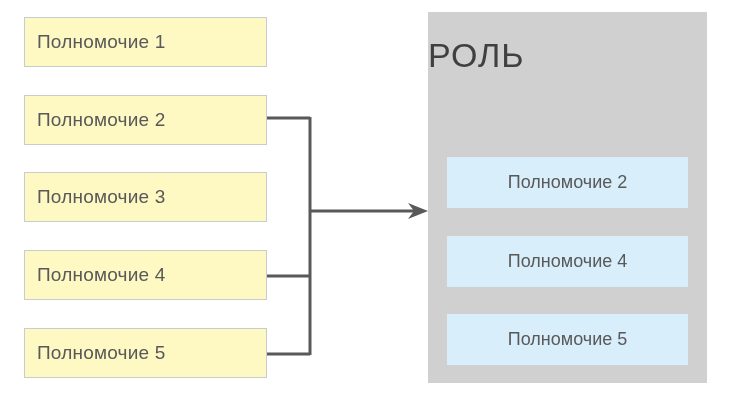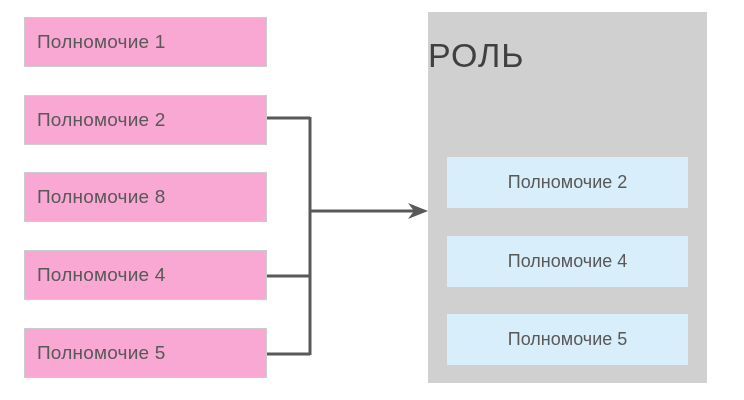--- a/index.html
+++ b/index.html
@@ -21,21 +21,21 @@
     background: #ffffff;
   }
 
   
   .perm-box {
     position: absolute;
     left: 24px;
     width: 243px;
     height: 50px;
     box-sizing: border-box;
-    background: #f9a8d4;
+    background: #fef9c3;
     border: 1px solid #c9cccd;
     display: flex;
     align-items: center;
     padding-left: 12px;
   }
   .perm-box .perm-label {
     font-size: 19px;
     color: #595959;
     letter-spacing: 0.2px;
     white-space: nowrap;
@@ -101,21 +101,21 @@
 
   <div class="perm-box" id="perm-1">
     <span class="perm-label">Полномочие 1</span>
   </div>
 
   <div class="perm-box" id="perm-2">
     <span class="perm-label">Полномочие 2</span>
   </div>
 
   <div class="perm-box" id="perm-3">
-    <span class="perm-label">Полномочие 8</span>
+    <span class="perm-label">Полномочие 3</span>
   </div>
 
   <div class="perm-box" id="perm-4">
     <span class="perm-label">Полномочие 4</span>
   </div>
 
   <div class="perm-box" id="perm-5">
     <span class="perm-label">Полномочие 5</span>
   </div>
 

